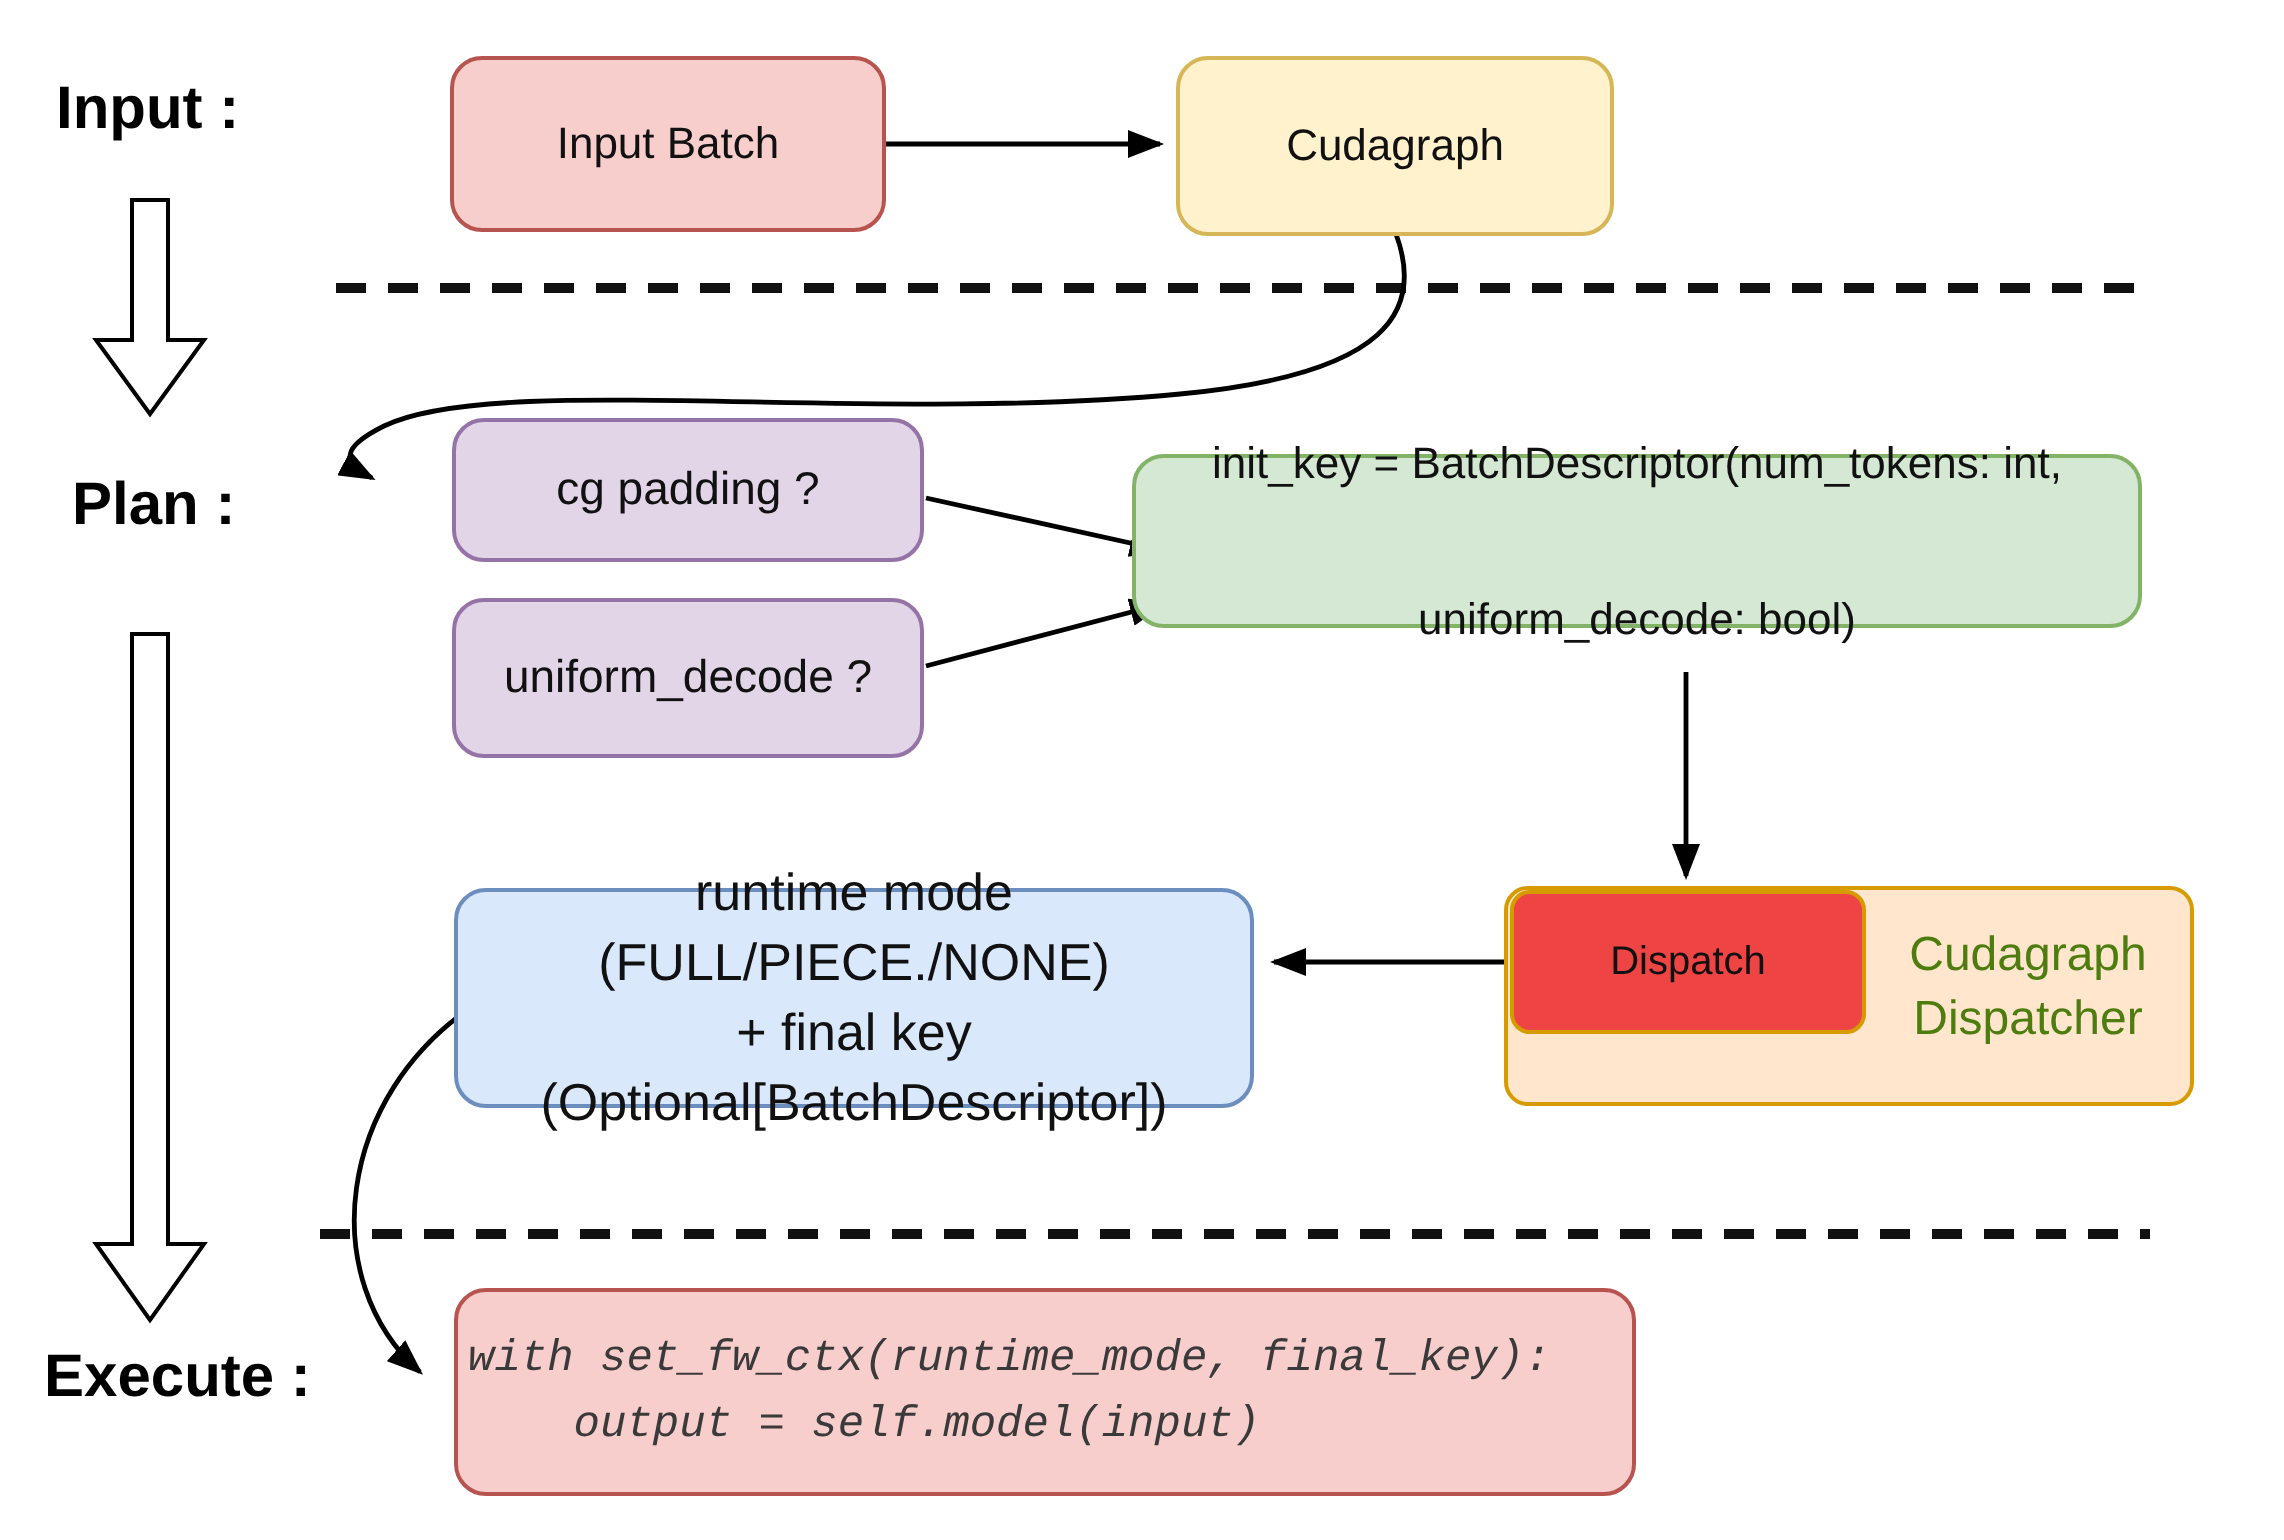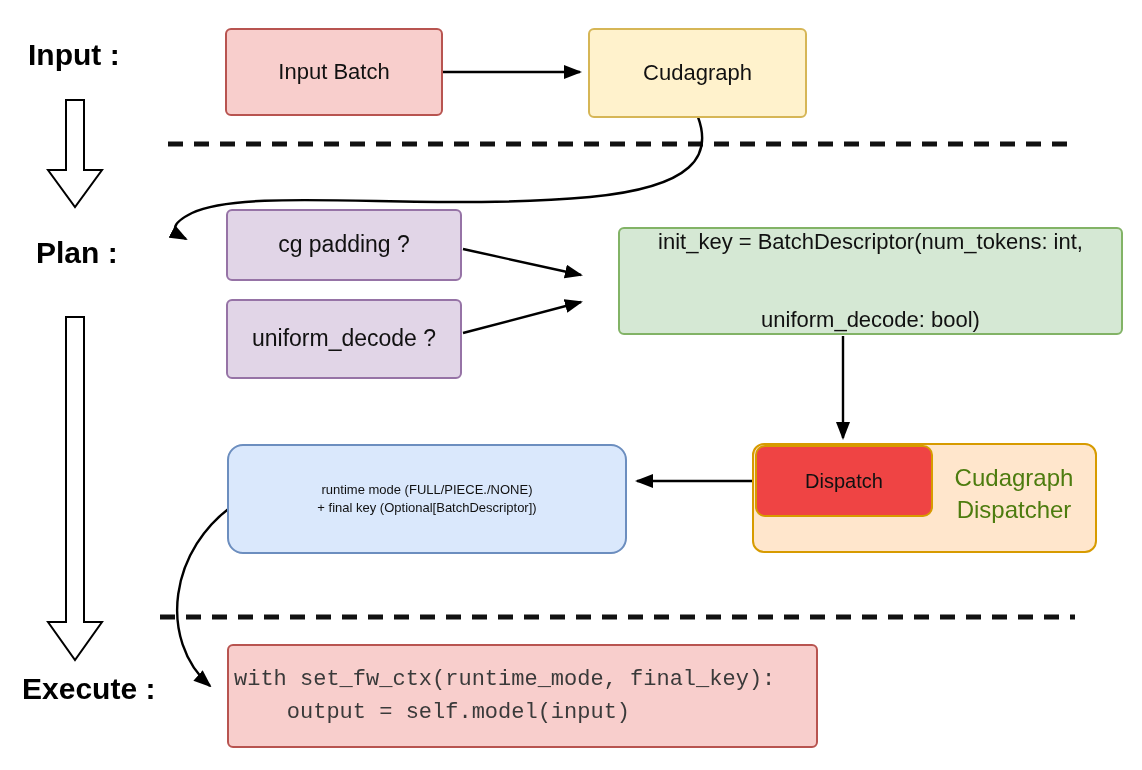--- a/index.html
+++ b/index.html
@@ -2,39 +2,39 @@
 <html><head>
 <meta charset="utf-8">
 <style>
   html,body{margin:0;padding:0;background:#ffffff;}
   body{width:1142px;height:770px;position:relative;overflow:hidden;
        font-family:"Liberation Sans",sans-serif;color:#111;}
   #stage{position:absolute;inset:0;width:1142px;height:770px;}
   svg.connectors{position:absolute;left:0;top:0;z-index:1;}
   .node{position:absolute;z-index:2;display:flex;flex-direction:column;
         align-items:center;justify-content:center;text-align:center;
-        border:2px solid #000;border-radius:6px;box-sizing:border-box;
+        border:2px solid #000;border-radius:16px;box-sizing:border-box;
         line-height:1.35;}
   .stage-label{position:absolute;z-index:2;font-weight:700;font-size:30px;
         color:#000;white-space:nowrap;text-align:right;}
   .pink  {background:#f8cecc;border-color:#b85450;}
   .yellow{background:#fff2cc;border-color:#d6b656;}
   .purple{background:#e1d5e7;border-color:#9673a6;}
   .green {background:#d5e8d4;border-color:#82b366;}
   .blue  {background:#dae8fc;border-color:#6c8ebf;}
   .orange-outer{background:#ffe6cc;border-color:#d79b00;}
   .orange-inner{background:#ef4444;border-color:#d79b00;}
   .fs22{font-size:22px;} .fs23{font-size:23px;} .fs20{font-size:20px;}
-  .fs19{font-size:13px;}
+  .fs19{font-size:26px;}
   .cudagraph-label{position:absolute;z-index:3;text-align:center;
         font-size:24px;line-height:1.35;color:#4d7c0f;}
   .code-box{align-items:flex-start;justify-content:center;text-align:left;
         font-family:"Liberation Mono","DejaVu Sans Mono",monospace;
         font-size:22px;line-height:1.5;color:#3a3a3a;padding-left:5px;}
-  .code-box div{white-space:pre;}
+  .code-box div{white-space:pre;font-style:italic;}
 </style>
 </head>
 <body>
 
 <div id="stage">
 
   <svg class="connectors" width="1142" height="770" viewBox="0 0 1142 770">
     <defs>
       <marker id="arw" markerUnits="userSpaceOnUse" markerWidth="18" markerHeight="14" refX="16" refY="7" orient="auto">
         <path d="M0,0 L18,7 L0,14 Z" fill="#000"></path>
@@ -67,21 +67,21 @@
   <div class="stage-label" style="left:28px;top:38px;">Input :</div>
   <div class="stage-label" style="left:36px;top:236px;">Plan :</div>
   <div class="stage-label" style="left:22px;top:672px;">Execute :</div>
 
   <div class="node pink fs22" style="left:225px;top:28px;width:218px;height:88px;">Input Batch</div>
   <div class="node yellow fs22" style="left:588px;top:28px;width:219px;height:90px;">Cudagraph</div>
 
   <div class="node purple fs23" style="left:226px;top:209px;width:236px;height:72px;">cg padding ?</div>
   <div class="node purple fs23" style="left:226px;top:299px;width:236px;height:80px;">uniform_decode ?</div>
 
-  <div class="node green fs22" style="left:618px;top:227px;width:505px;height:108px;gap:48px;">
+  <div class="node green fs22" style="left:566px;top:227px;width:505px;height:87px;gap:48px;">
     <div>init_key = BatchDescriptor(num_tokens: int,</div>
     <div>uniform_decode: bool)</div>
   </div>
 
   <div class="node orange-outer" style="left:752px;top:443px;width:345px;height:110px;border-radius:12px;"></div>
   <div class="node orange-inner fs20" style="left:755px;top:445px;width:178px;height:72px;border-radius:10px;">Dispatch</div>
   <div class="cudagraph-label" style="left:928px;top:462px;width:172px;">
     <div>Cudagraph</div>
     <div>Dispatcher</div>
   </div>

